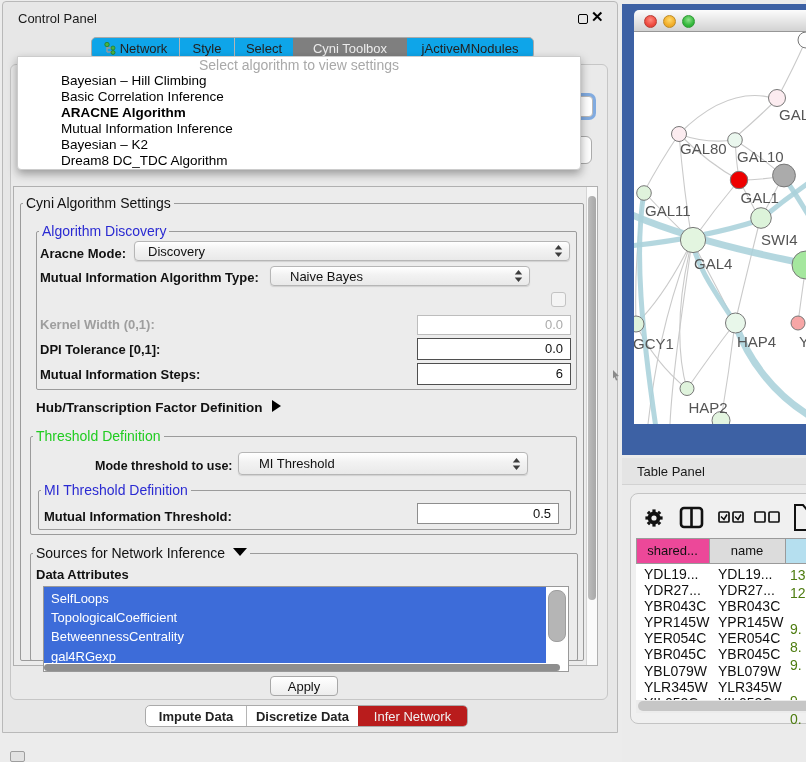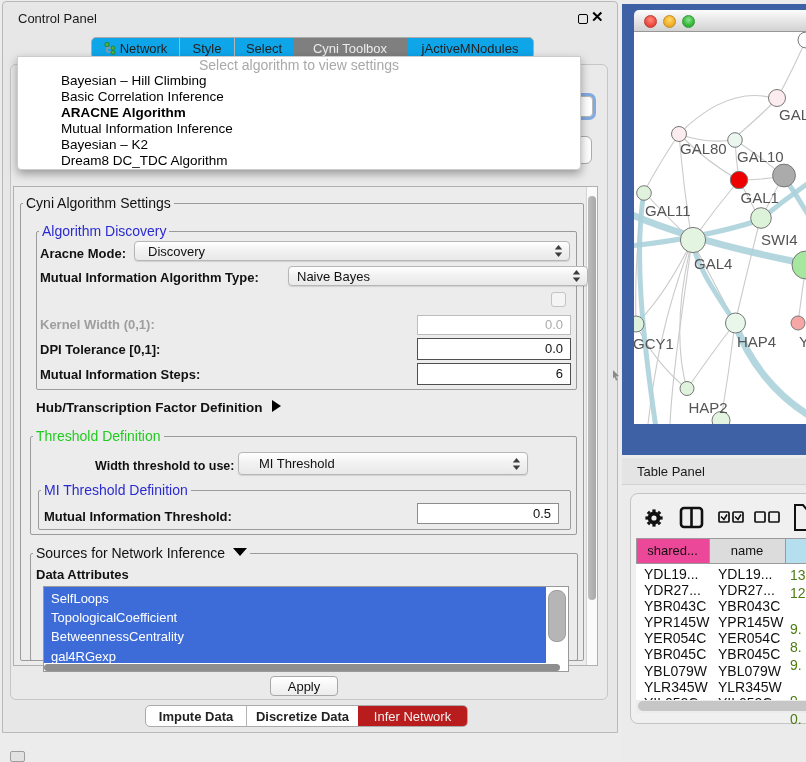--- a/index.html
+++ b/index.html
@@ -60,39 +60,39 @@
 
 <div class="groupbox" style="left:36px;top:231px;width:541px;height:159px;">
   <span class="gtitle" style="color:#2a2ad2;">Algorithm Discovery</span>
 </div>
 <div class="abs b13" style="left:40px;top:246px;">Aracne Mode:</div>
 <div class="combo" style="left:134px;top:241px;width:436px;height:20px;line-height:19px;padding-left:13px;">Discovery<svg class="ar" width="9" height="12" viewBox="0 0 9 12">
         <path d="M4.5 0 L8.2 4.6 L0.8 4.6 Z" fill="#3c3c3c"></path>
         <path d="M4.5 12 L8.2 7.4 L0.8 7.4 Z" fill="#3c3c3c"></path>
       </svg></div>
 <div class="abs b13" style="left:40px;top:270px;">Mutual Information Algorithm Type:</div>
-<div class="combo" style="left:288px;top:266px;width:300px;height:20px;line-height:19px;padding-left:8px;">Naive Bayes<svg class="ar" width="9" height="12" viewBox="0 0 9 12">
+<div class="combo" style="left:270px;top:266px;width:260px;height:20px;line-height:19px;padding-left:19px;">Naive Bayes<svg class="ar" width="9" height="12" viewBox="0 0 9 12">
         <path d="M4.5 0 L8.2 4.6 L0.8 4.6 Z" fill="#3c3c3c"></path>
         <path d="M4.5 12 L8.2 7.4 L0.8 7.4 Z" fill="#3c3c3c"></path>
       </svg></div>
 <div class="abs" style="left:551px;top:292px;width:15px;height:15px;background:#f4f4f4;border:1px solid #c3c3c3;border-radius:3px;"></div>
 <div class="abs b13 gray" style="left:40px;top:317px;">Kernel Width (0,1):</div>
 <div class="field" style="left:417px;top:315px;width:154px;height:20px;border:1px solid #bdbdbd;line-height:18px;padding-right:7px;color:#ababab;">0.0</div>
 <div class="abs b13" style="left:40px;top:342px;">DPI Tolerance [0,1]:</div>
 <div class="field" style="left:417px;top:338px;width:154px;height:22px;border:1.5px solid #4f4f4f;line-height:19px;padding-right:7px;">0.0</div>
 <div class="abs b13" style="left:40px;top:367px;">Mutual Information Steps:</div>
 <div class="field" style="left:417px;top:363px;width:154px;height:22px;border:1.5px solid #4f4f4f;line-height:19px;padding-right:7px;">6</div>
 
 <div class="abs b13" style="left:36px;top:400px;font-size:13.5px;">Hub/Transcription Factor Definition</div>
 <div class="abs" style="left:272px;top:400px;width:0;height:0;border-left:9px solid #000;border-top:6.5px solid transparent;border-bottom:6.5px solid transparent;"></div>
 
 <div class="groupbox" style="left:30px;top:436px;width:547px;height:99px;">
   <span class="gtitle" style="color:#21cc21;">Threshold Definition</span>
 </div>
-<div class="abs b13" style="left:95px;top:459px;font-size:12.5px;">Width threshold to use:</div>
+<div class="abs b13" style="left:95px;top:459px;font-size:12.5px;">Mode threshold to use:</div>
 <div class="combo" style="left:238px;top:452px;width:290px;height:23px;line-height:22px;padding-left:20px;">MI Threshold<svg class="ar" width="9" height="12" viewBox="0 0 9 12">
         <path d="M4.5 0 L8.2 4.6 L0.8 4.6 Z" fill="#3c3c3c"></path>
         <path d="M4.5 12 L8.2 7.4 L0.8 7.4 Z" fill="#3c3c3c"></path>
       </svg></div>
 
 <div class="groupbox" style="left:38px;top:490px;width:533px;height:40px;">
   <span class="gtitle" style="color:#2a2ad2;">MI Threshold Definition</span>
 </div>
 <div class="abs b13" style="left:44px;top:509px;">Mutual Information Threshold:</div>
 <div class="field" style="left:417px;top:503px;width:142px;height:21px;border:1px solid #8e8e8e;line-height:19px;padding-right:7px;">0.5</div>

